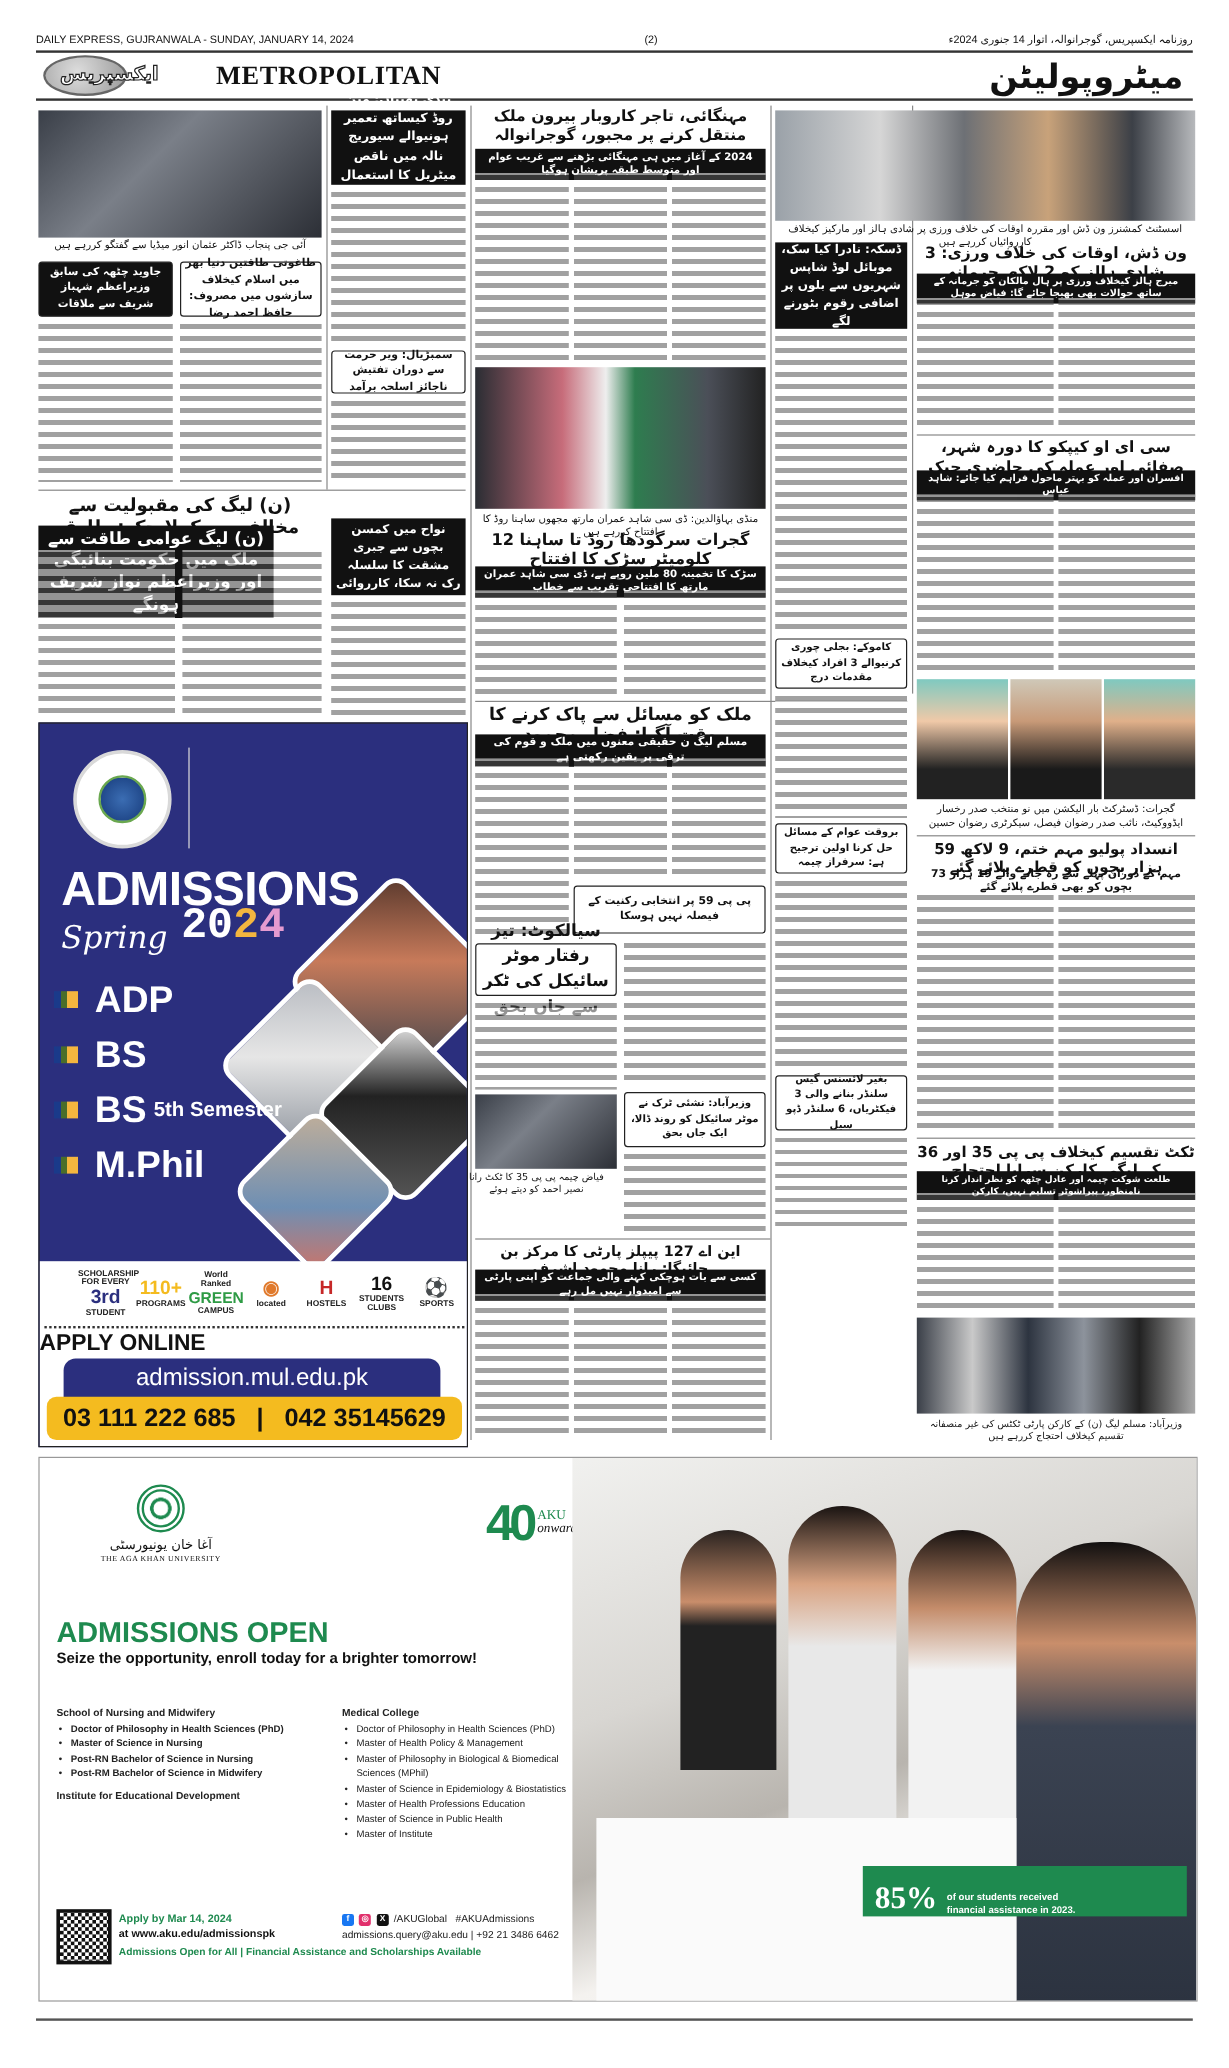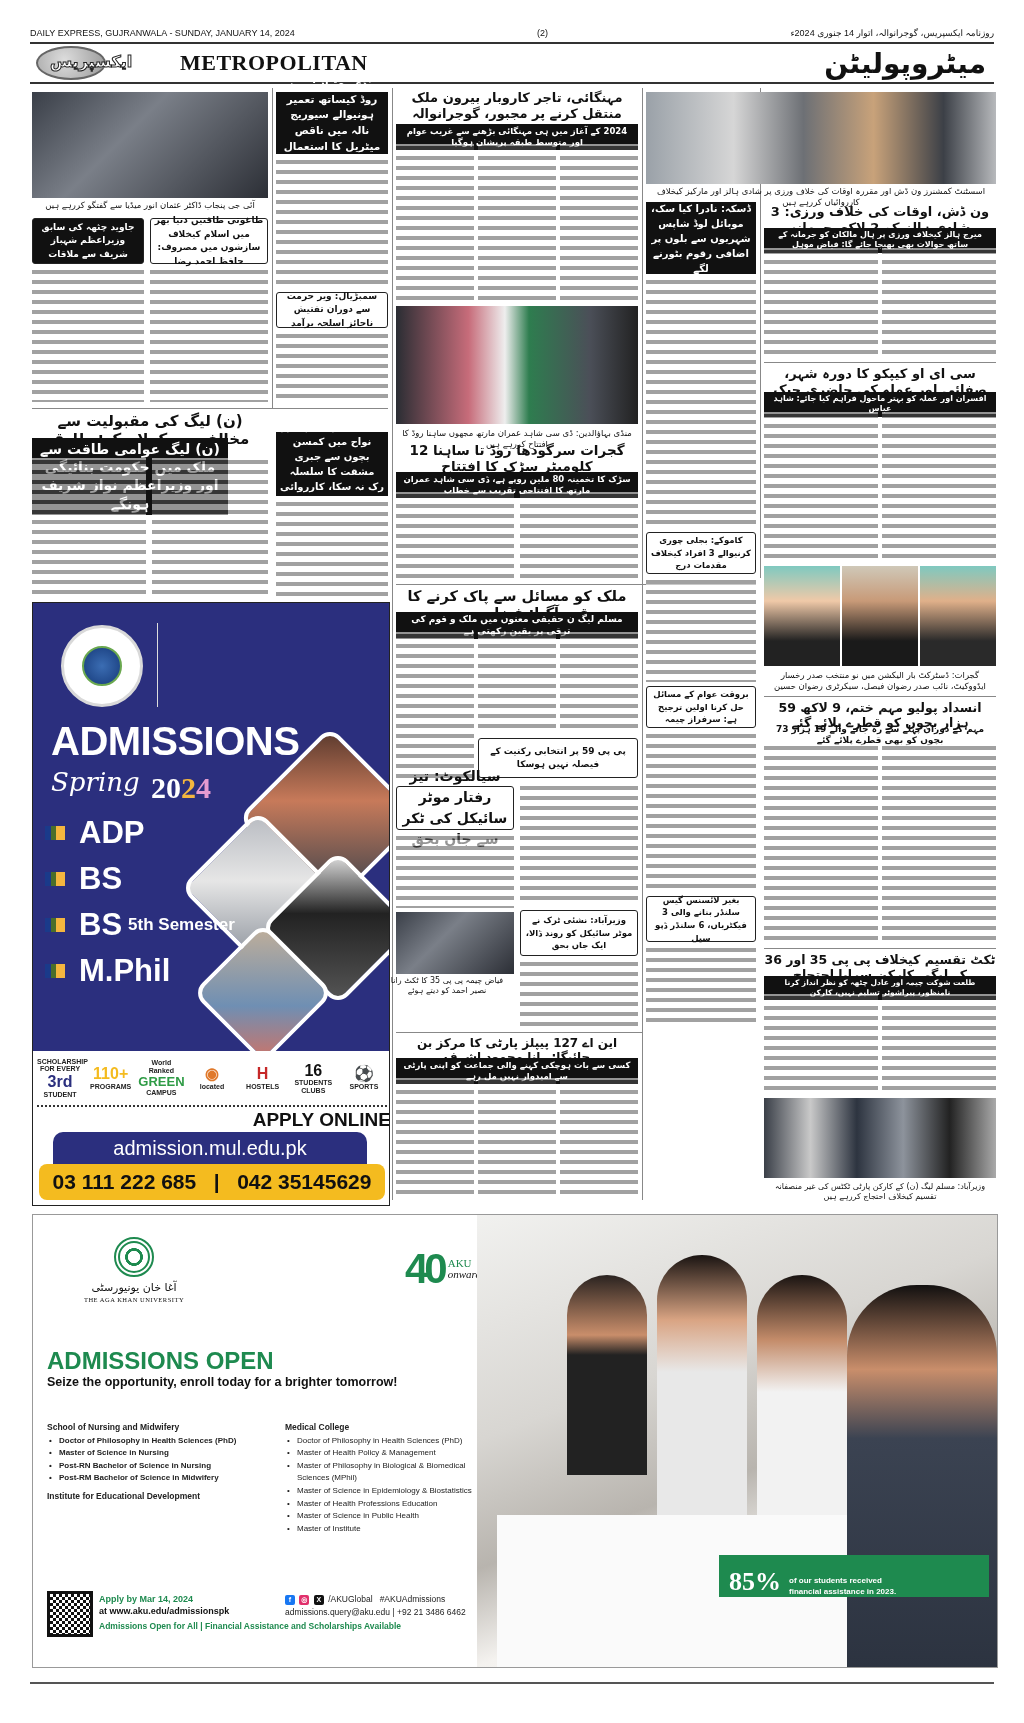--- a/index.html
+++ b/index.html
@@ -25,33 +25,33 @@
 .sub{position:absolute;background:#111;color:#fff;direction:rtl;text-align:center;font-size:10.5px;font-weight:bold;padding:2px 4px;line-height:1.3}
 .body-text{position:absolute;direction:rtl;text-align:justify;font-size:7px;line-height:10px;color:#333;overflow:hidden;background:repeating-linear-gradient(#fff 0 2px,#555 2px 6px,#fff 6px 10px);background-clip:content-box;opacity:.55}
 
 .minhaj{position:absolute;left:32px;top:602px;width:358px;height:604px;background:#2b2f7e;overflow:hidden;border:1px solid #222}
 .mh-seal{position:absolute;left:28px;top:22px;width:82px;height:82px;border-radius:50%;background:#fff;border:3px solid #d9d9d9;display:flex;align-items:center;justify-content:center}
 .mh-seal .inner{width:40px;height:40px;border-radius:50%;background:radial-gradient(circle,#3b6db3,#163a7a);border:2px solid #6aa84f}
 .mh-divider{position:absolute;left:124px;top:20px;width:1px;height:84px;background:#ddd}
 .mh-name{position:absolute;left:132px;top:18px;color:#fff;font-family:"Liberation Serif",serif;font-size:27px;line-height:27px}
 .mh-adm{position:absolute;left:18px;top:116px;color:#fff;font-family:"Liberation Sans",sans-serif;font-weight:bold;font-size:40px;letter-spacing:-.5px}
 .mh-spring{position:absolute;left:18px;top:164px;color:#fff;font-family:"DejaVu Serif",serif;font-style:italic;font-size:26px}
-.mh-year{position:absolute;left:118px;top:168px;font-family:Liberation Serif, serif;font-weight:bold;font-size:30px;color:#fff}
+.mh-year{position:absolute;left:118px;top:148px;font-family:Liberation Mono, monospace;font-weight:bold;font-size:36px;color:#fff}
 .mh-year span.y{color:#f4b63f}
 .mh-year span.p{color:#e59bd0}
 .mh-prog{position:absolute;left:12px;display:flex;align-items:center;color:#fff;font-family:"Liberation Sans",sans-serif;font-weight:bold;font-size:31px}
 .mh-prog .bullet{width:20px;height:14px;margin-right:14px;background:linear-gradient(90deg,#1a3a8a 0 30%,#4a6e2a 30% 55%,#f4b63f 55%)}
 .mh-prog small{font-size:17px;margin-left:6px;font-weight:bold}
 .mh-diamond{position:absolute;border:4px solid #fff;transform:rotate(45deg);border-radius:14px;overflow:hidden}
 .mh-white{position:absolute;left:0;top:448px;width:358px;height:156px;background:#fff}
-.mh-icons{position:absolute;left:4px;top:452px;width:350px;height:46px;display:flex;justify-content:space-between;align-items:center}
+.mh-icons{position:absolute;left:4px;top:452px;width:350px;height:46px;display:flex;justify-content:flex-end;align-items:center}
 .mh-ic{font-size:7px;text-align:center;font-weight:bold;font-family:"Liberation Sans",sans-serif;line-height:1.1;color:#222;width:46px}
 .mh-ic .big{font-size:16px;color:#2b2f7e}
 .mh-dots{position:absolute;left:4px;top:502px;width:350px;border-top:2px dotted #333}
-.mh-apply{position:absolute;left:0;top:506px;width:358px;text-align:right;font-family:"Liberation Sans",sans-serif;font-weight:bold;font-size:19px;color:#111}
+.mh-apply{position:absolute;left:0;top:506px;width:358px;text-align:left;font-family:"Liberation Sans",sans-serif;font-weight:bold;font-size:19px;color:#111}
 .mh-url{position:absolute;left:20px;top:529px;width:314px;height:34px;background:#2b2f7e;border-radius:10px 10px 0 0;color:#fff;text-align:center;font-family:"Liberation Sans",sans-serif;font-size:20px;line-height:32px}
 .mh-phones{position:absolute;left:6px;top:561px;width:346px;height:36px;background:#f4bb1f;border-radius:8px;text-align:center;font-family:"Liberation Sans",sans-serif;font-weight:bold;font-size:21px;line-height:36px;color:#111}
 
 .aku{position:absolute;left:32px;top:1214px;width:966px;height:454px;border:1px solid #999;background:#fff;overflow:hidden}
 .aku-logo{position:absolute;left:36px;top:22px;width:130px;text-align:center}
 .aku-logo .ring{width:40px;height:40px;border-radius:50%;margin:0 auto;border:6px double #1e8a4f;background:radial-gradient(circle,#fff 30%,#1e8a4f 32% 44%,#fff 46%)}
 .aku-logo .ur{direction:rtl;font-size:11px;margin-top:4px}
 .aku-logo .en{font-family:"Liberation Serif",serif;font-size:6.5px;letter-spacing:.5px;margin-top:2px}
 .aku-40{position:absolute;left:372px;top:30px;display:flex;align-items:center}
 .aku-40 .n{font-family:"Liberation Sans",sans-serif;font-weight:bold;font-size:42px;color:#1e8a4f;letter-spacing:-4px}

